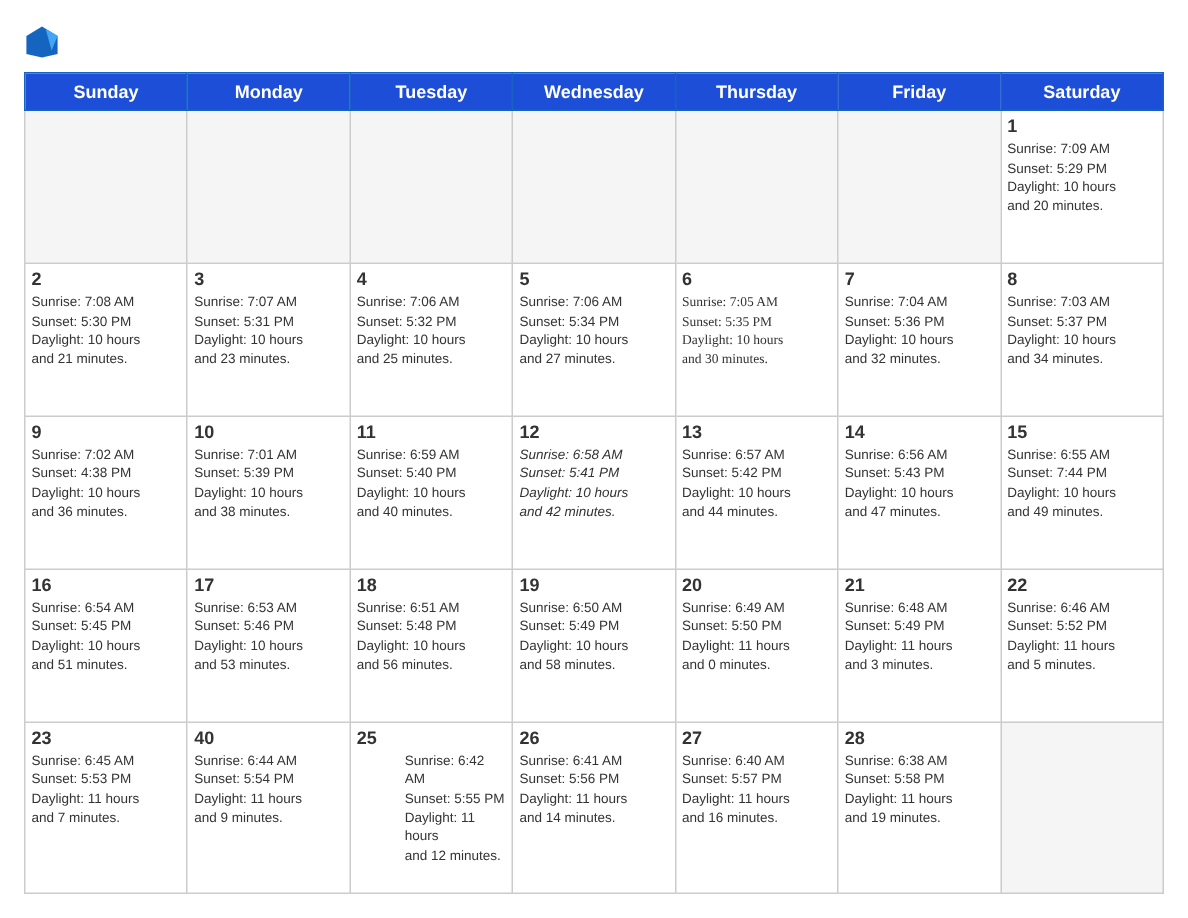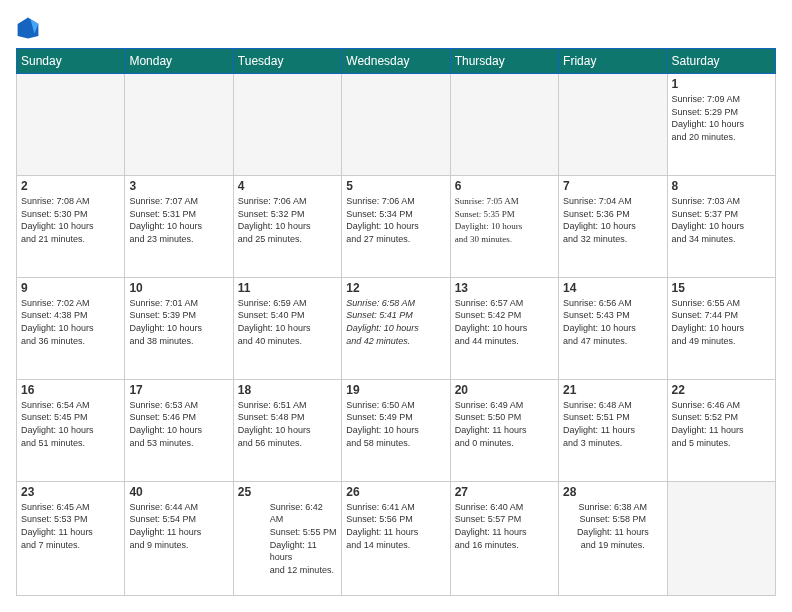--- a/index.html
+++ b/index.html
@@ -53,26 +53,26 @@
       color: #555;
     }
     .calendar {
       flex: 1;
       border: 1px solid #ccc;
       border-collapse: collapse;
       width: 100%;
       table-layout: fixed;
     }
     .calendar th {
-      background: #0f766e;
+      background: #1d4ed8;
       color: #fff;
       font-size: 12px;
-      font-weight: normal;
+      font-weight: bold;
       padding: 5px 4px;
-      text-align: left;
+      text-align: center;
       border: 1px solid #1565C0;
     }
     .calendar td {
       border: 1px solid #ccc;
       vertical-align: top;
       padding: 3px 4px;
       font-size: 9.5px;
       color: #333;
       background: #fff;
       height: 88px;
@@ -275,21 +275,21 @@
           <td>
             <span class="day-num">20</span>
             <div class="cell-text" style="white-space: pre-line;">Sunrise: 6:49 AM
 Sunset: 5:50 PM
 Daylight: 11 hours
 and 0 minutes.</div>
           </td>
           <td>
             <span class="day-num">21</span>
             <div class="cell-text" style="white-space: pre-line;">Sunrise: 6:48 AM
-Sunset: 5:51 PM
+Sunset: 5:49 PM
 Daylight: 11 hours
 and 3 minutes.</div>
           </td>
           <td>
             <span class="day-num">22</span>
             <div class="cell-text" style="white-space: pre-line;">Sunrise: 6:46 AM
 Sunset: 5:52 PM
 Daylight: 11 hours
 and 5 minutes.</div>
           </td>
@@ -325,21 +325,21 @@
           </td>
           <td>
             <span class="day-num">27</span>
             <div class="cell-text" style="white-space: pre-line;">Sunrise: 6:40 AM
 Sunset: 5:57 PM
 Daylight: 11 hours
 and 16 minutes.</div>
           </td>
           <td>
             <span class="day-num">28</span>
-            <div class="cell-text" style="white-space: pre-line; text-align: center;">Sunrise: 6:38 AM
+            <div class="cell-text" style="white-space: pre-line;">Sunrise: 6:38 AM
 Sunset: 5:58 PM
 Daylight: 11 hours
 and 19 minutes.</div>
           </td>
           <td class="empty"></td>
         </tr>
       </tbody>
   </table>
 </div>
 

